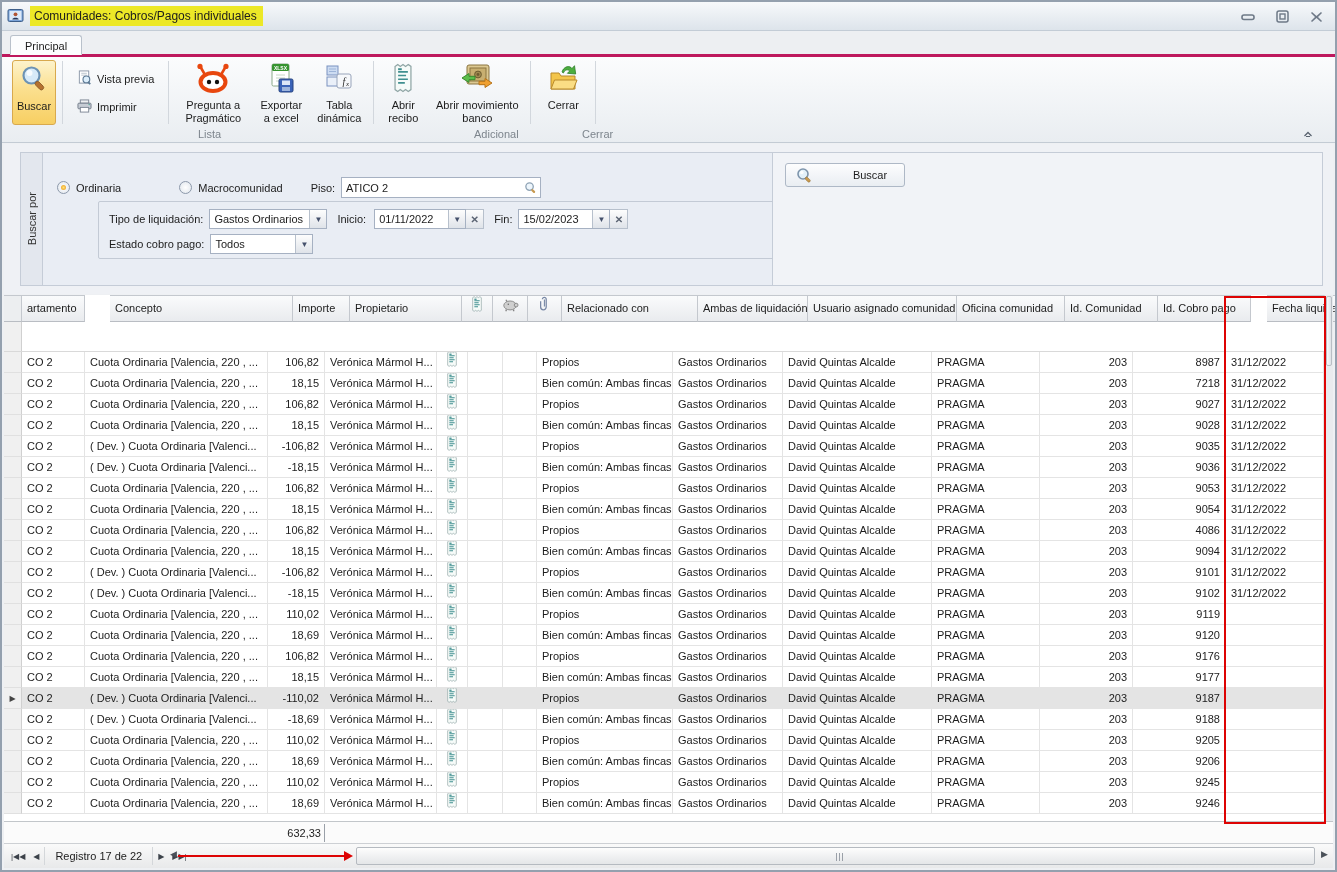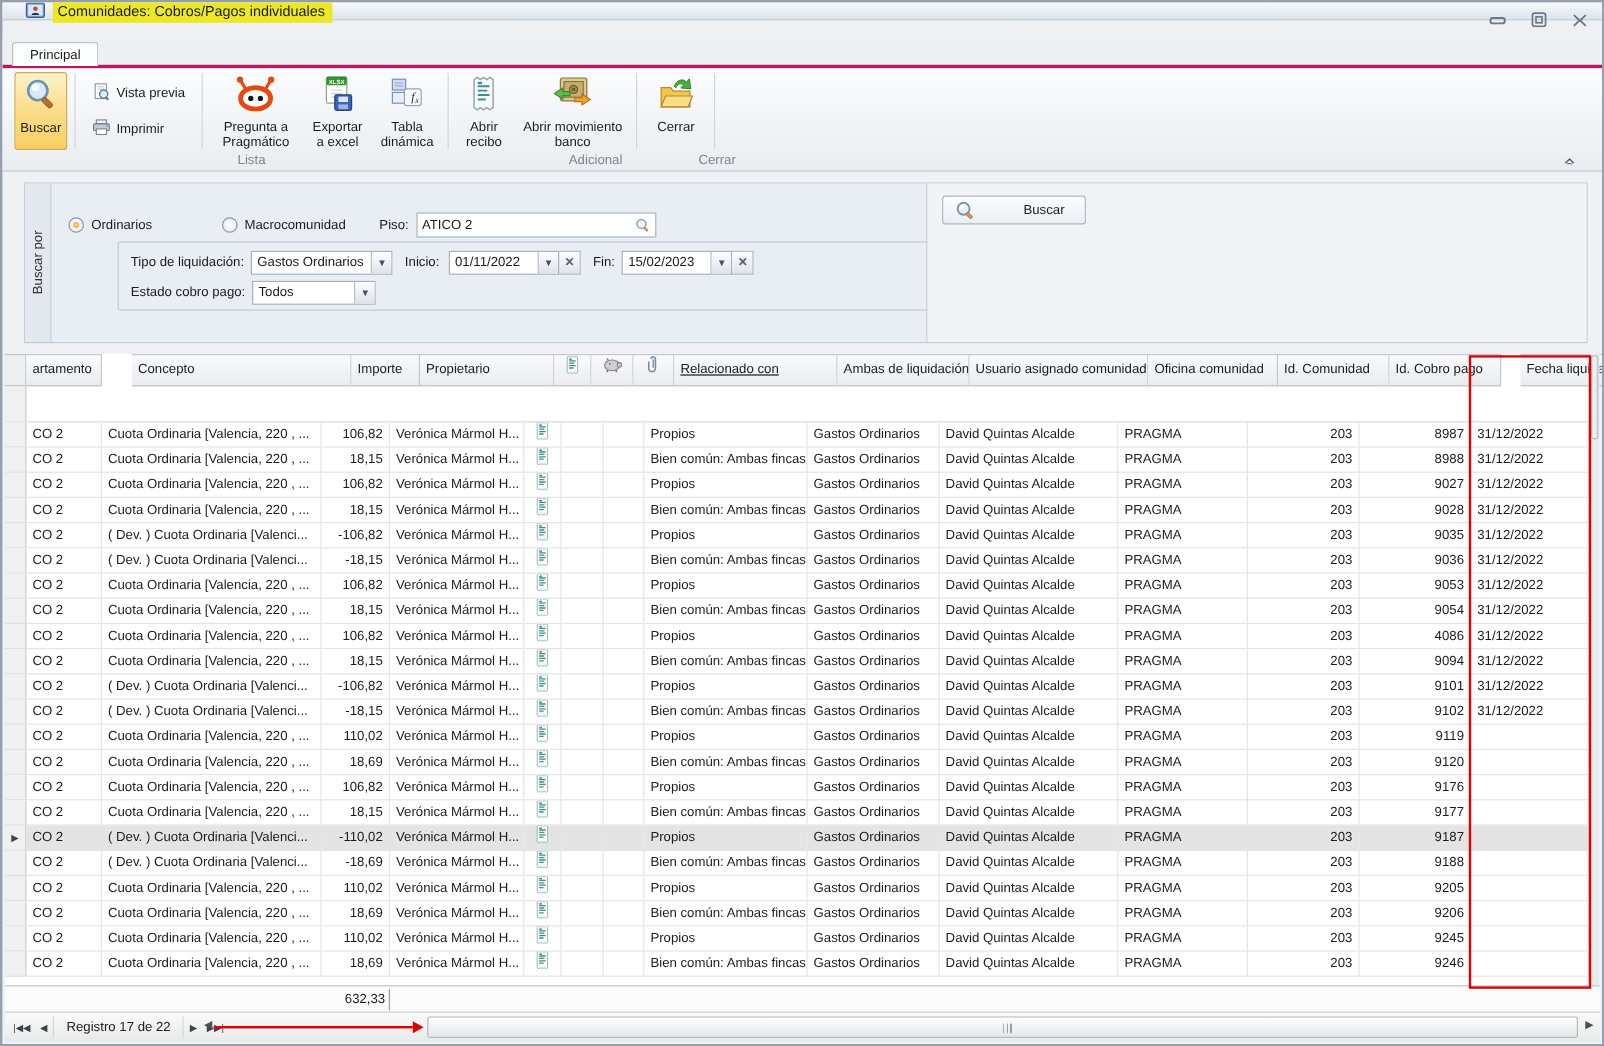--- a/index.html
+++ b/index.html
@@ -1,21 +1,21 @@
 <!DOCTYPE html>
 <html><head>
 <meta charset="utf-8">
 <style>
   html,body{margin:0;padding:0;background:#cfd6de;}
   *{box-sizing:border-box;}
   .window{position:relative;width:1337px;height:872px;border:2px solid #94a0ae;background:#eef0f3;
           font-family:"Liberation Sans",sans-serif;font-size:11px;color:#1c1c1c;overflow:hidden;}
   
-  .titlebar{position:absolute;top:0;left:0;right:0;height:15px;display:flex;align-items:center;
-            padding-left:19px;background:linear-gradient(#f7f9fb,#dde4eb);border-bottom:1px solid #c3ccd6;}
+  .titlebar{position:absolute;top:0;left:0;right:0;height:29px;display:flex;align-items:center;
+            padding-left:5px;background:linear-gradient(#f7f9fb,#dde4eb);border-bottom:1px solid #c3ccd6;}
   .title-text{background:#ece827;padding:3px 6px 3px 4px;margin-left:6px;font-size:12px;}
   .win-controls{position:absolute;right:10px;top:7px;display:flex;gap:16px;}
   .win-btn{width:18px;height:15px;display:flex;align-items:center;justify-content:center;cursor:default;}
   
   .tabrow{position:absolute;top:29px;left:0;right:0;height:26px;background:#edeff2;border-bottom:3px solid #be185d;}
   .tab{position:absolute;left:8px;top:4px;bottom:-1px;padding:4px 14px 0 14px;background:#fcfdfe;
        border:1px solid #b9c1cb;border-bottom:1px solid #fcfdfe;border-radius:3px 3px 0 0;font-size:11px;}
   
   .ribbon{position:absolute;top:55px;left:0;right:0;height:86px;background:linear-gradient(#fbfcfd,#e9edf1);
           border-bottom:1px solid #c3cbd4;}
@@ -253,21 +253,21 @@
   </div>
 
   <div class="search-area">
     <div class="search-panel">
       <div class="vertical-tab">
         <span>Buscar por</span>
       </div>
       <div class="cond-area">
         <div class="radio-row">
           <span class="radio sel"></span>
-          <span style="margin-right:58px;">Ordinarios</span>
+          <span style="margin-right:58px;">Ordinaria</span>
           <span class="radio"></span>
           <span style="margin-right:16px;">Macrocomunidad</span>
           <span style="margin:0 6px 0 12px;">Piso:</span>
           <div class="txt-input" style="width:200px;">
             <span>ATICO 2</span>
             <span class="mag-btn">
                 <svg width="13" height="13" viewBox="0 0 14 14">
                   <circle cx="6" cy="6" r="4" fill="#eef6fc" stroke="#8fa3b5" stroke-width="1.4"></circle>
                   <rect x="9" y="8.2" width="5" height="2.4" rx="1.2" transform="rotate(45 9 8.2)" fill="#c89a50"></rect>
                 </svg>
@@ -340,21 +340,21 @@
               <path d="M5.6 3.6L4.4 1.6" stroke="#848484" stroke-width="1.4"></path>
               <circle cx="7" cy="6.6" r=".8" fill="#616161"></circle>
             </svg></span>
         </div>
         <div class="hcell icon-cell" style="width: 34px;">
           <span><svg width="9" height="16" viewBox="0 0 10 17">
               <path d="M2.7 3.2a2.1 2.1 0 0 1 4.2 0v8.6a3.1 3.1 0 0 1-6.2 0V5.4" fill="none" stroke="#7787a5" stroke-width="1.4"></path>
               <path d="M4.9 3.4v7.8" stroke="#7787a5" stroke-width="1.2"></path>
             </svg></span>
         </div>
-        <div class="hcell" style="width: 136px; text-decoration: underline;">Relacionado con</div>
+        <div class="hcell" style="width: 136px;">Relacionado con</div>
         <div class="hcell" style="width: 110px;">Ambas de liquidación</div>
         <div class="hcell" style="width: 149px;">Usuario asignado comunidad</div>
         <div class="hcell" style="width: 108px;">Oficina comunidad</div>
         <div class="hcell" style="width: 93px;">Id. Comunidad</div>
         <div class="hcell" style="width: 93px;">Id. Cobro pago</div>
         <div class="hcell" style="width: 98px; margin-left: 16px;">Fecha liquidación</div>
       </div>
     <div class="filter-row">
         <div class="filter-ind"></div>
       </div>
@@ -395,21 +395,21 @@
                 <rect x="5" y="4" width="3.4" height="1.8" fill="#3f8f8f"></rect>
               </svg></span>
           </div>
           <div class="cell" style="width: 35px;"></div>
           <div class="cell" style="width: 34px;"></div>
           <div class="cell" style="width: 136px;">Bien común: Ambas fincas</div>
           <div class="cell" style="width: 110px;">Gastos Ordinarios</div>
           <div class="cell" style="width: 149px;">David Quintas Alcalde</div>
           <div class="cell" style="width: 108px;">PRAGMA</div>
           <div class="cell num" style="width: 93px;">203</div>
-          <div class="cell num" style="width: 93px;">8988</div>
+          <div class="cell num" style="width: 93px;">7218</div>
           <div class="cell" style="width: 98px;">31/12/2022</div>
         </div>
         <div class="grow">
           <div class="ind"></div>
           <div class="cell" style="width: 63px;">CO 2</div>
           <div class="cell" style="width: 183px;">Cuota Ordinaria [Valencia, 220 , ...</div>
           <div class="cell num" style="width: 57px;">106,82</div>
           <div class="cell" style="width: 112px;">Verónica Mármol H...</div>
           <div class="cell icon-cell" style="width: 31px;">
             <span><svg width="12" height="16" viewBox="0 0 18 24">

